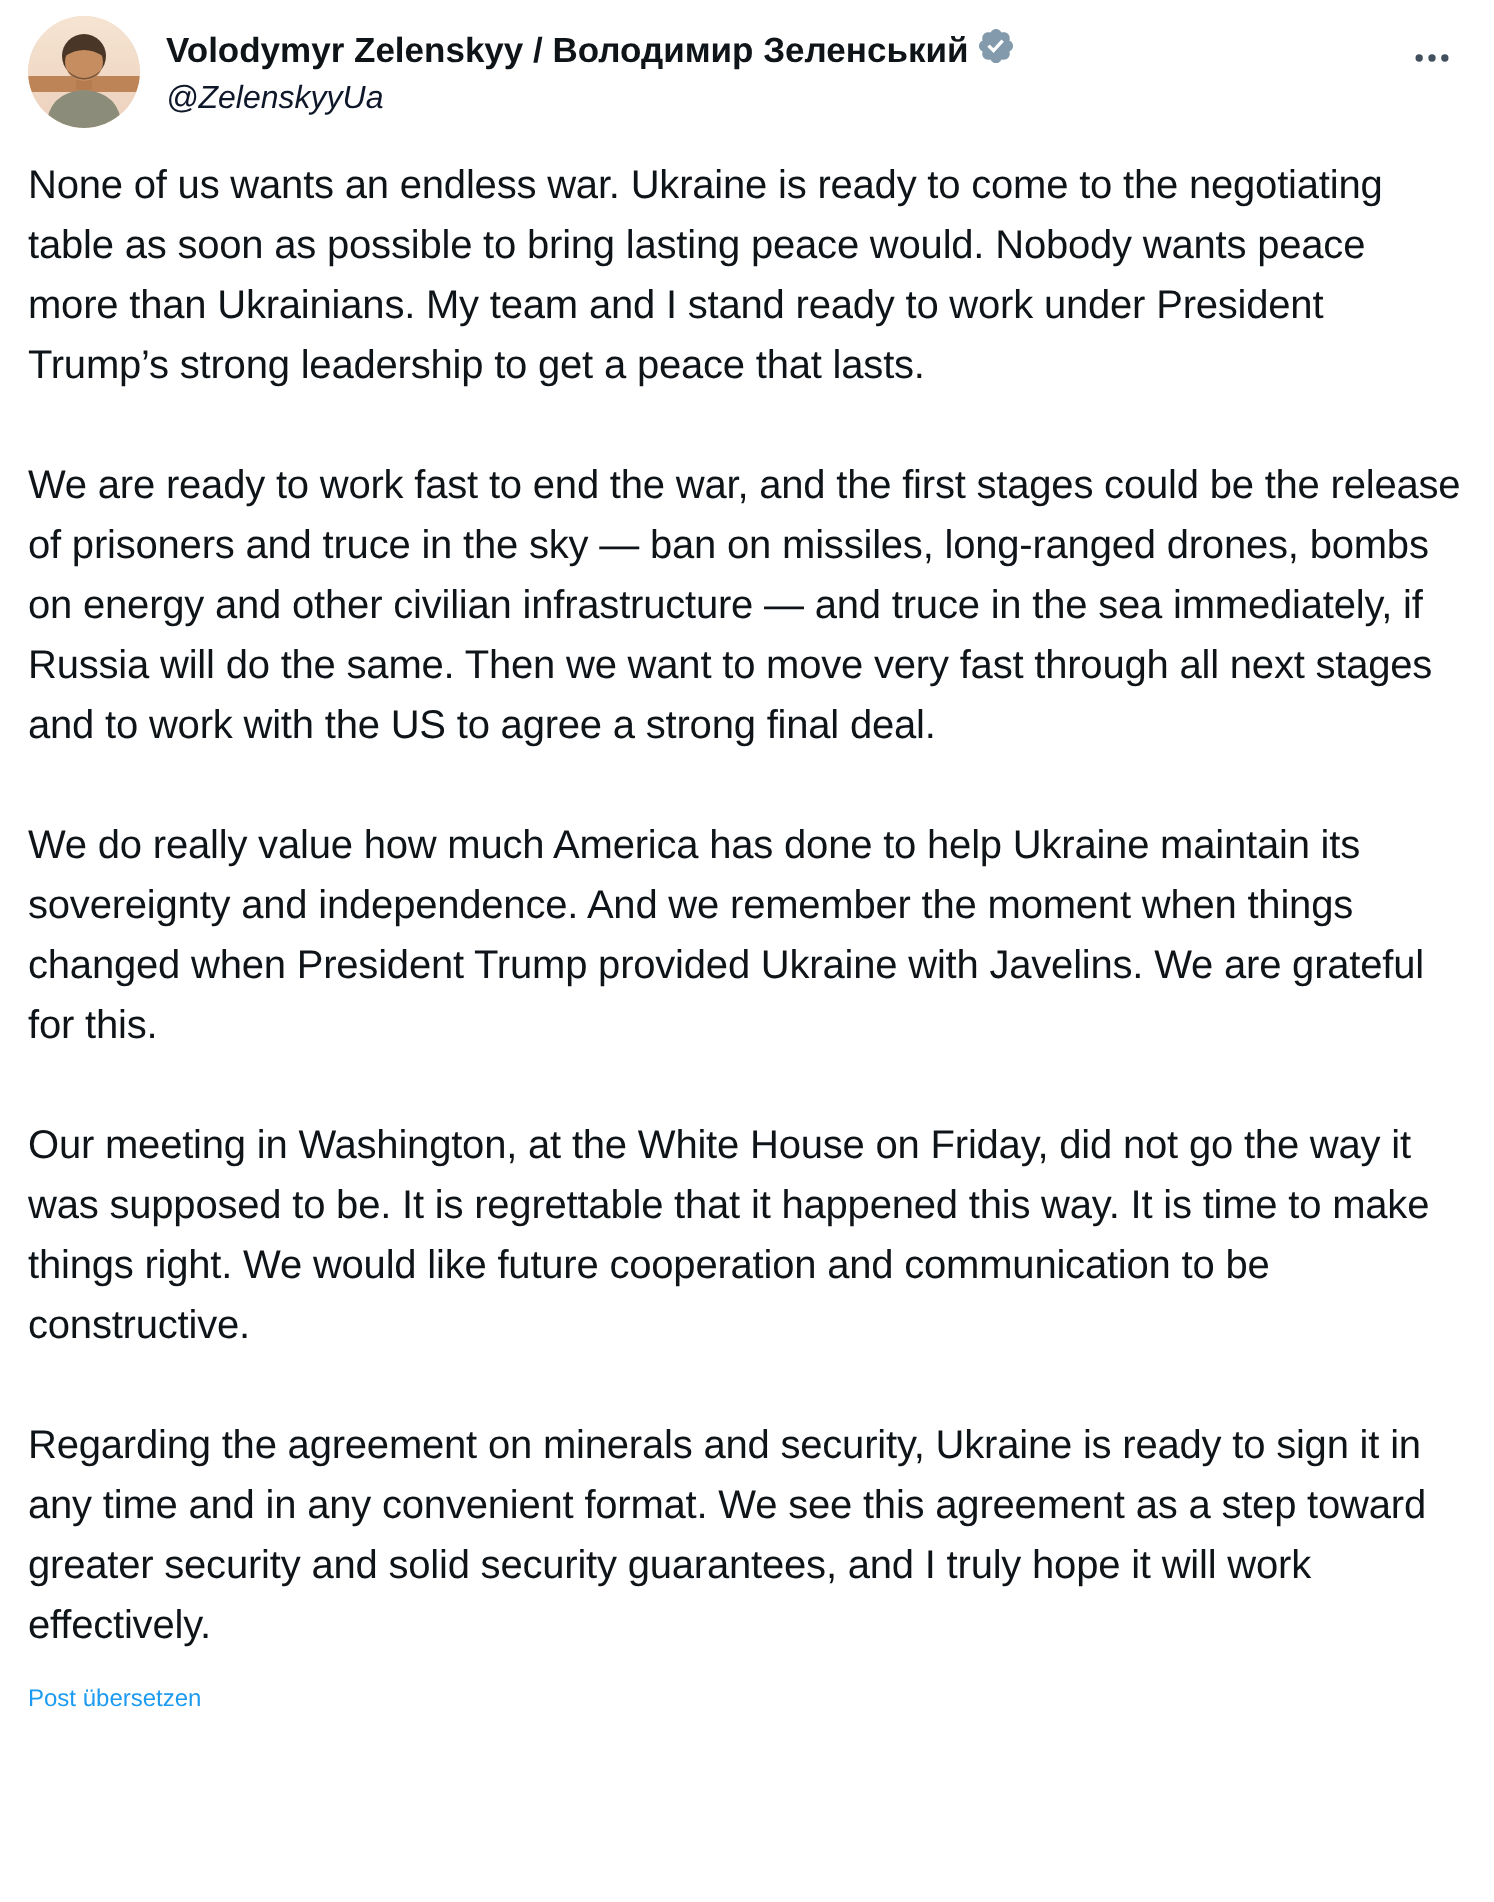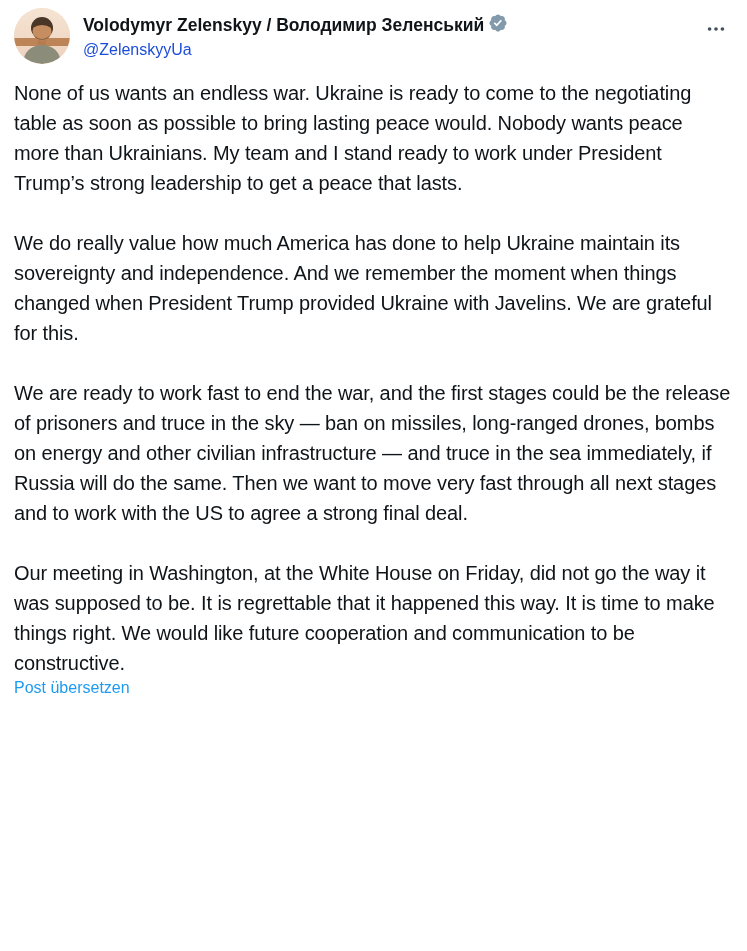--- a/index.html
+++ b/index.html
@@ -46,22 +46,23 @@
     cursor: pointer;
     white-space: nowrap;
   }
   .verified-badge {
     flex-shrink: 0;
     margin-top: 1px;
   }
   .handle {
     font-size: 16px;
     line-height: 20px;
-    color: #1d4ed8;
+    color: #0f172a;
     margin-top: 2px;
+    font-style: italic;
   }
   .more-btn {
     position: absolute;
     top: 12px;
     right: 14px;
     width: 34px;
     height: 34px;
     border: none;
     background: transparent;
     border-radius: 50%;
@@ -79,23 +80,23 @@
     color: #0f1419;
   }
   .post-body p {
     margin: 0 0 30px 0;
   }
   .post-body p:last-child {
     margin-bottom: 0;
   }
   .translate-link {
     display: inline-block;
-    margin-top: 0;
+    margin-top: 11px;
     margin-bottom: 6px;
-    font-size: 16px;
+    font-size: 12px;
     line-height: 20px;
     color: #1d9bf0;
     text-decoration: none;
     cursor: pointer;
     text-align: center;
   }
 </style>
 </head>
 <body>
 
@@ -144,20 +145,21 @@
         <circle cx="5" cy="12" r="2" fill="#41505c"></circle>
         <circle cx="12" cy="12" r="2" fill="#41505c"></circle>
         <circle cx="19" cy="12" r="2" fill="#41505c"></circle>
       </svg>
     </button>
 
   </div>
 
   <div class="post-body">
     <p>None of us wants an endless war. Ukraine is ready to come to the negotiating table as soon as possible to bring lasting peace would. Nobody wants peace more than Ukrainians. My team and I stand ready to work under President Trump’s strong leadership to get a peace that lasts.</p>
+    <p>We are ready to work fast to end the war, and the first stages could be the release of prisoners and truce in the sky — ban on missiles, long-ranged drones, bombs on energy and other civilian infrastructure — and truce in the sea immediately, if Russia will do the same. Then we want to move very fast through all next stages and to work with the US to agree a strong final deal.</p>
     <p>We do really value how much America has done to help Ukraine maintain its sovereignty and independence. And we remember the moment when things changed when President Trump provided Ukraine with Javelins. We are grateful for this.</p>
-    <p>We are ready to work fast to end the war, and the first stages could be the release of prisoners and truce in the sky — ban on missiles, long-ranged drones, bombs on energy and other civilian infrastructure — and truce in the sea immediately, if Russia will do the same. Then we want to move very fast through all next stages and to work with the US to agree a strong final deal.</p>
     <p>Our meeting in Washington, at the White House on Friday, did not go the way it was supposed to be. It is regrettable that it happened this way. It is time to make things right. We would like future cooperation and communication to be constructive.</p>
+    <p>Regarding the agreement on minerals and security, Ukraine is ready to sign it in any time and in any convenient format. We see this agreement as a step toward greater security and solid security guarantees, and I truly hope it will work effectively.</p>
   </div>
 
   <a class="translate-link">Post übersetzen</a>
 
 </div>
 
 </body></html>

